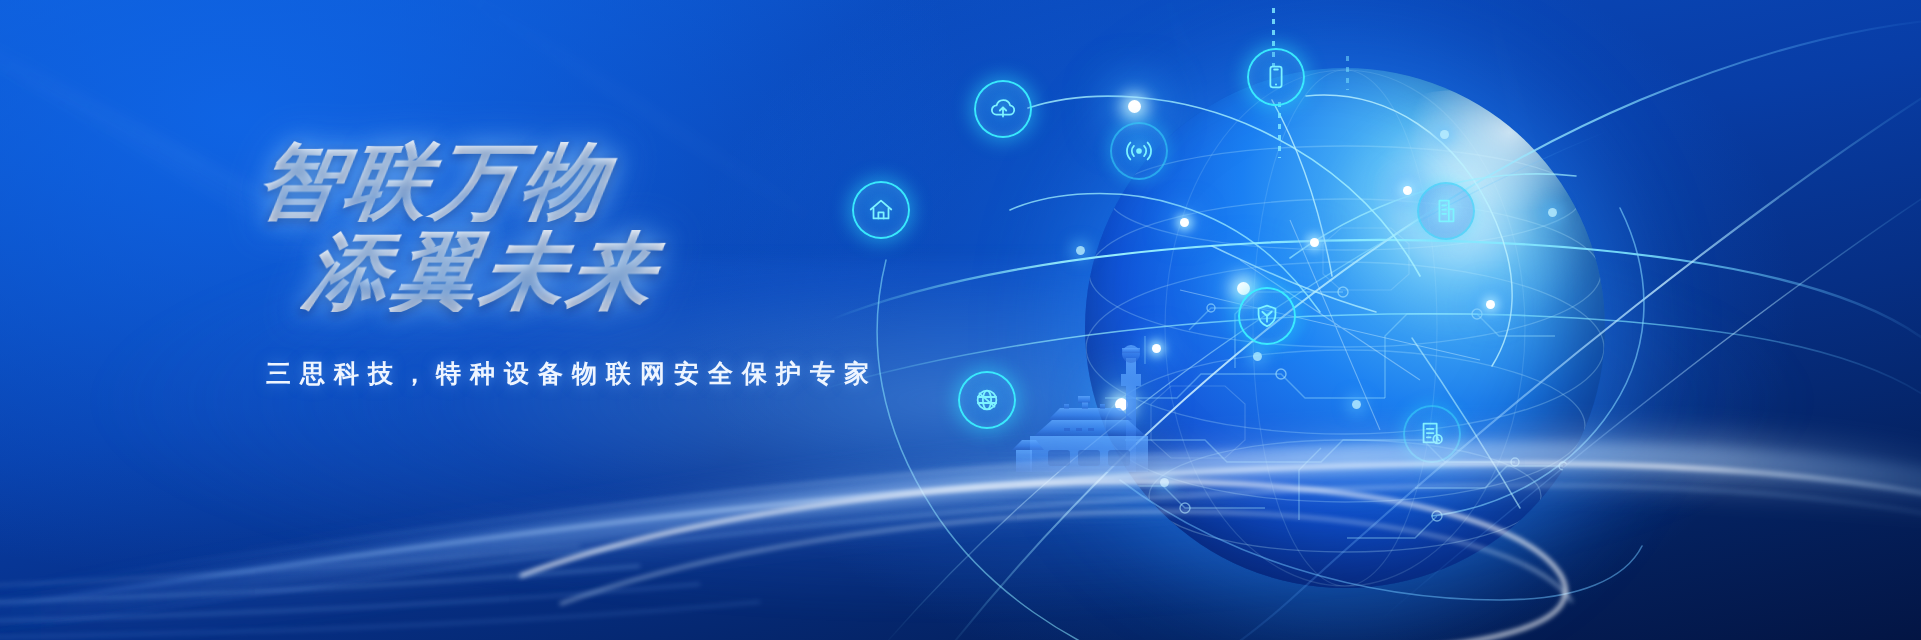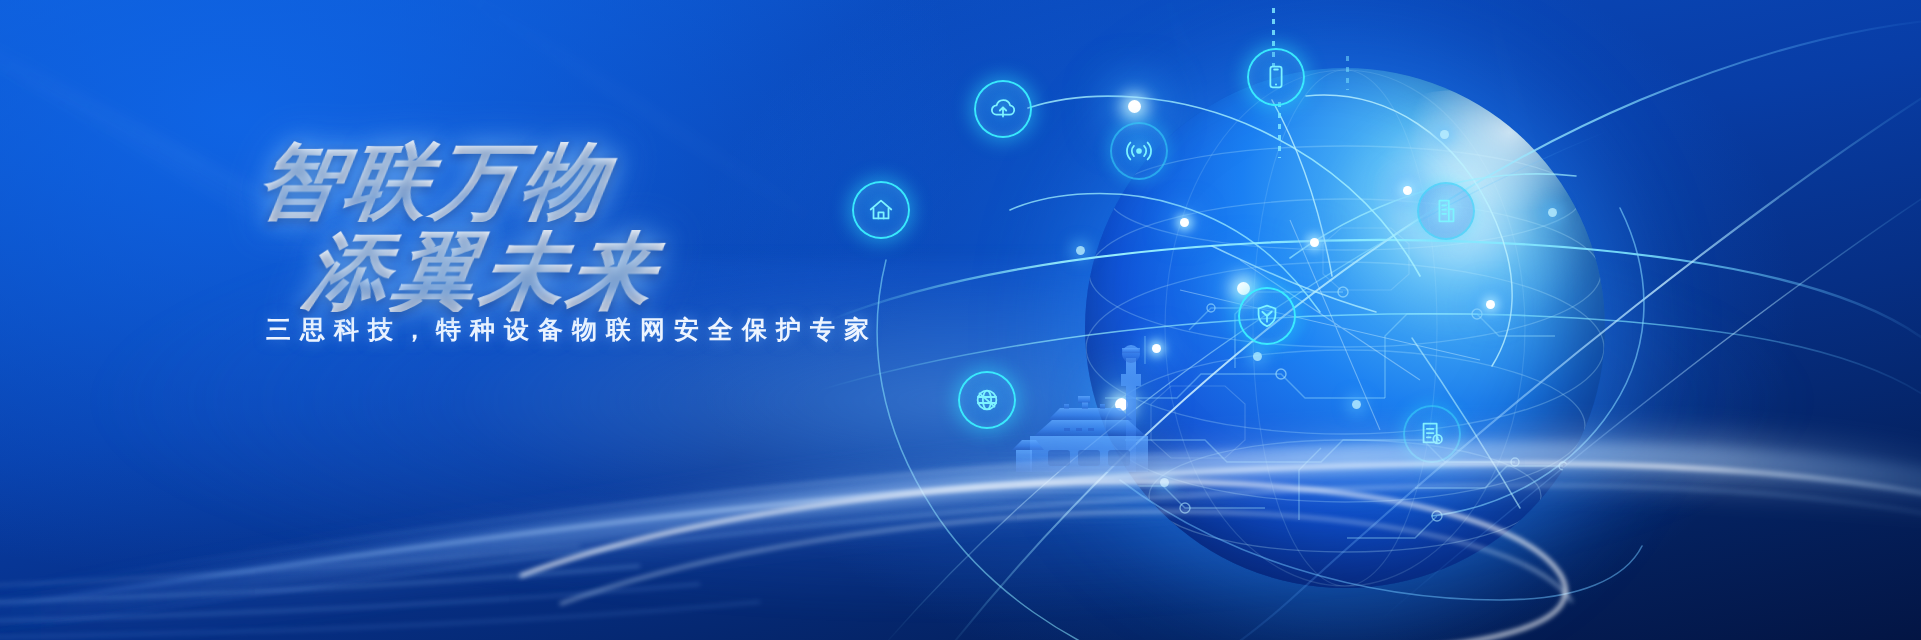--- a/index.html
+++ b/index.html
@@ -56,21 +56,21 @@
     background:linear-gradient(180deg,#ffffff 0%,#ffffff 52%,#cfe4ff 70%,#ffffff 88%);
     -webkit-background-clip:text; background-clip:text; -webkit-text-fill-color:transparent;
     filter:drop-shadow(0 0 18px rgba(130,195,255,0.5));
   }
   .headline.l2{ font-size:84px; transform:skewX(-9deg); margin-left:56px; margin-top:8px;
     background:linear-gradient(180deg,#ffffff 0%,#ffffff 52%,#cfe4ff 70%,#ffffff 88%);
     -webkit-background-clip:text; background-clip:text; -webkit-text-fill-color:transparent;
     filter:drop-shadow(0 0 18px rgba(130,195,255,0.5));
   }
   .subline{
-    margin-left:16px;
+    margin-top:44px; margin-left:16px;
     font-size:25px; font-weight:700; color:#eef5ff;
     letter-spacing:9px; white-space:nowrap;
     text-shadow:0 0 14px rgba(120,185,255,0.55);
   }
 
   
   .globe-wrap{ position:absolute; left:1085px; top:68px; width:520px; height:520px; }
   .globe{
     position:absolute; inset:0; border-radius:50%;
     background:

